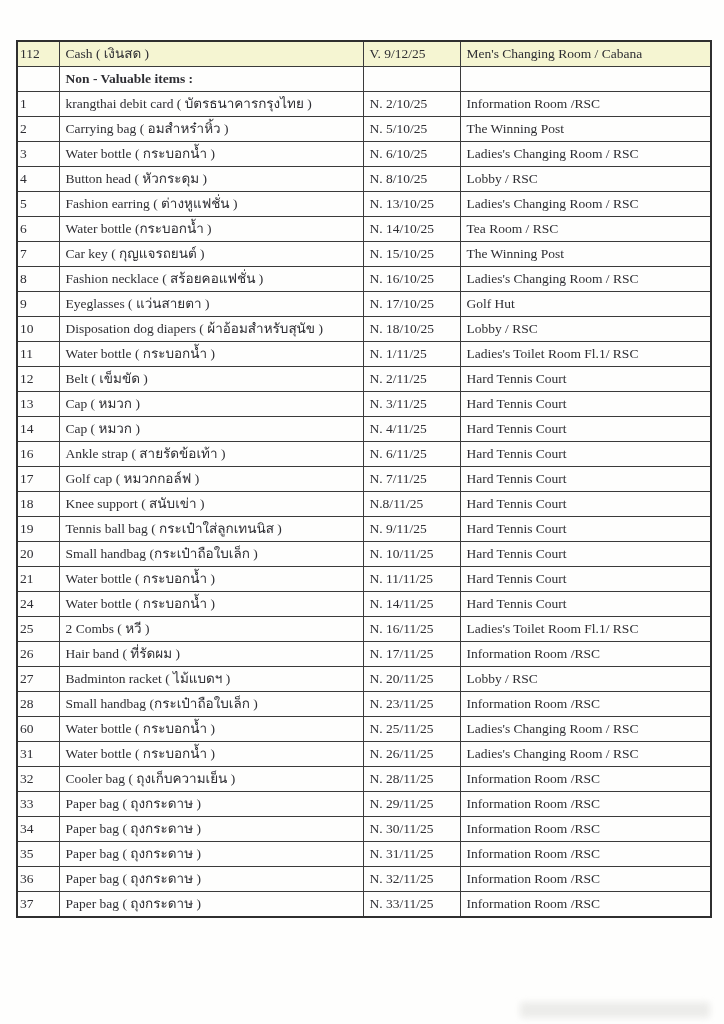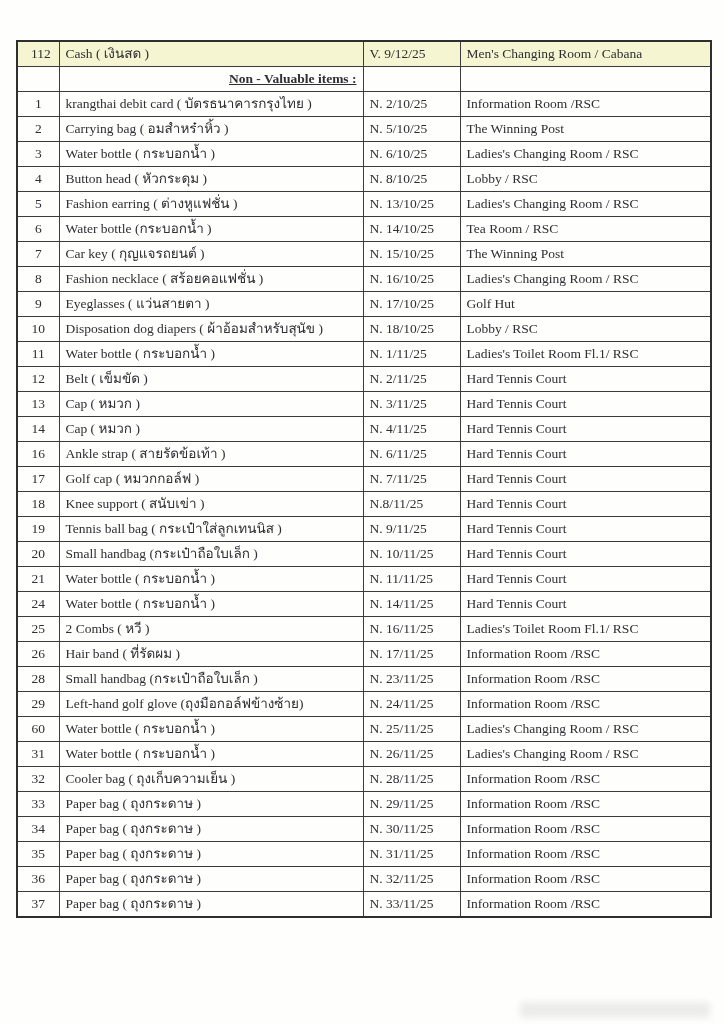--- a/index.html
+++ b/index.html
@@ -21,23 +21,23 @@
   td{
     border:1px solid #3b3b3b;
     height:24px;
     padding:0 6px;
     font-size:13.5px;
     line-height:1;
     color:#2e2e33;
     white-space:nowrap;
     overflow:hidden;
   }
-  td.no{text-align:center;padding:0 13px;}
+  td.no{text-align:left;padding:0 2px;}
   tr.highlight td{background:#f5f5d2;}
-  tr.section td.item{font-weight:bold;text-decoration:underline;text-align:right;}
+  tr.section td.item{font-weight:bold;}
   .scan-shadow{
     position:absolute;left:520px;top:1002px;width:190px;height:16px;
     background:#ececea;filter:blur(3px);border-radius:4px;
   }
 </style>
 </head>
 <body>
 
 <div class="page">
   <table class="lf">
@@ -192,29 +192,29 @@
           <td class="date">N. 16/11/25</td>
           <td class="location">Ladies's Toilet Room Fl.1/ RSC</td>
         </tr>
         <tr>
           <td class="no">26</td>
           <td class="item">Hair band ( ที่รัดผม )</td>
           <td class="date">N. 17/11/25</td>
           <td class="location">Information Room /RSC</td>
         </tr>
         <tr>
+          <td class="no">27</td>
+          <td class="item">Badminton racket ( ไม้แบดฯ )</td>
+          <td class="date">N. 20/11/25</td>
+          <td class="location">Lobby / RSC</td>
+        </tr>
+        <tr>
           <td class="no">28</td>
           <td class="item">Small handbag (กระเป๋าถือใบเล็ก )</td>
           <td class="date">N. 23/11/25</td>
-          <td class="location">Information Room /RSC</td>
-        </tr>
-        <tr>
-          <td class="no">29</td>
-          <td class="item">Left-hand golf glove (ถุงมือกอล์ฟข้างซ้าย)</td>
-          <td class="date">N. 24/11/25</td>
           <td class="location">Information Room /RSC</td>
         </tr>
         <tr>
           <td class="no">60</td>
           <td class="item">Water bottle ( กระบอกน้ำ )</td>
           <td class="date">N. 25/11/25</td>
           <td class="location">Ladies's Changing Room / RSC</td>
         </tr>
         <tr>
           <td class="no">31</td>

